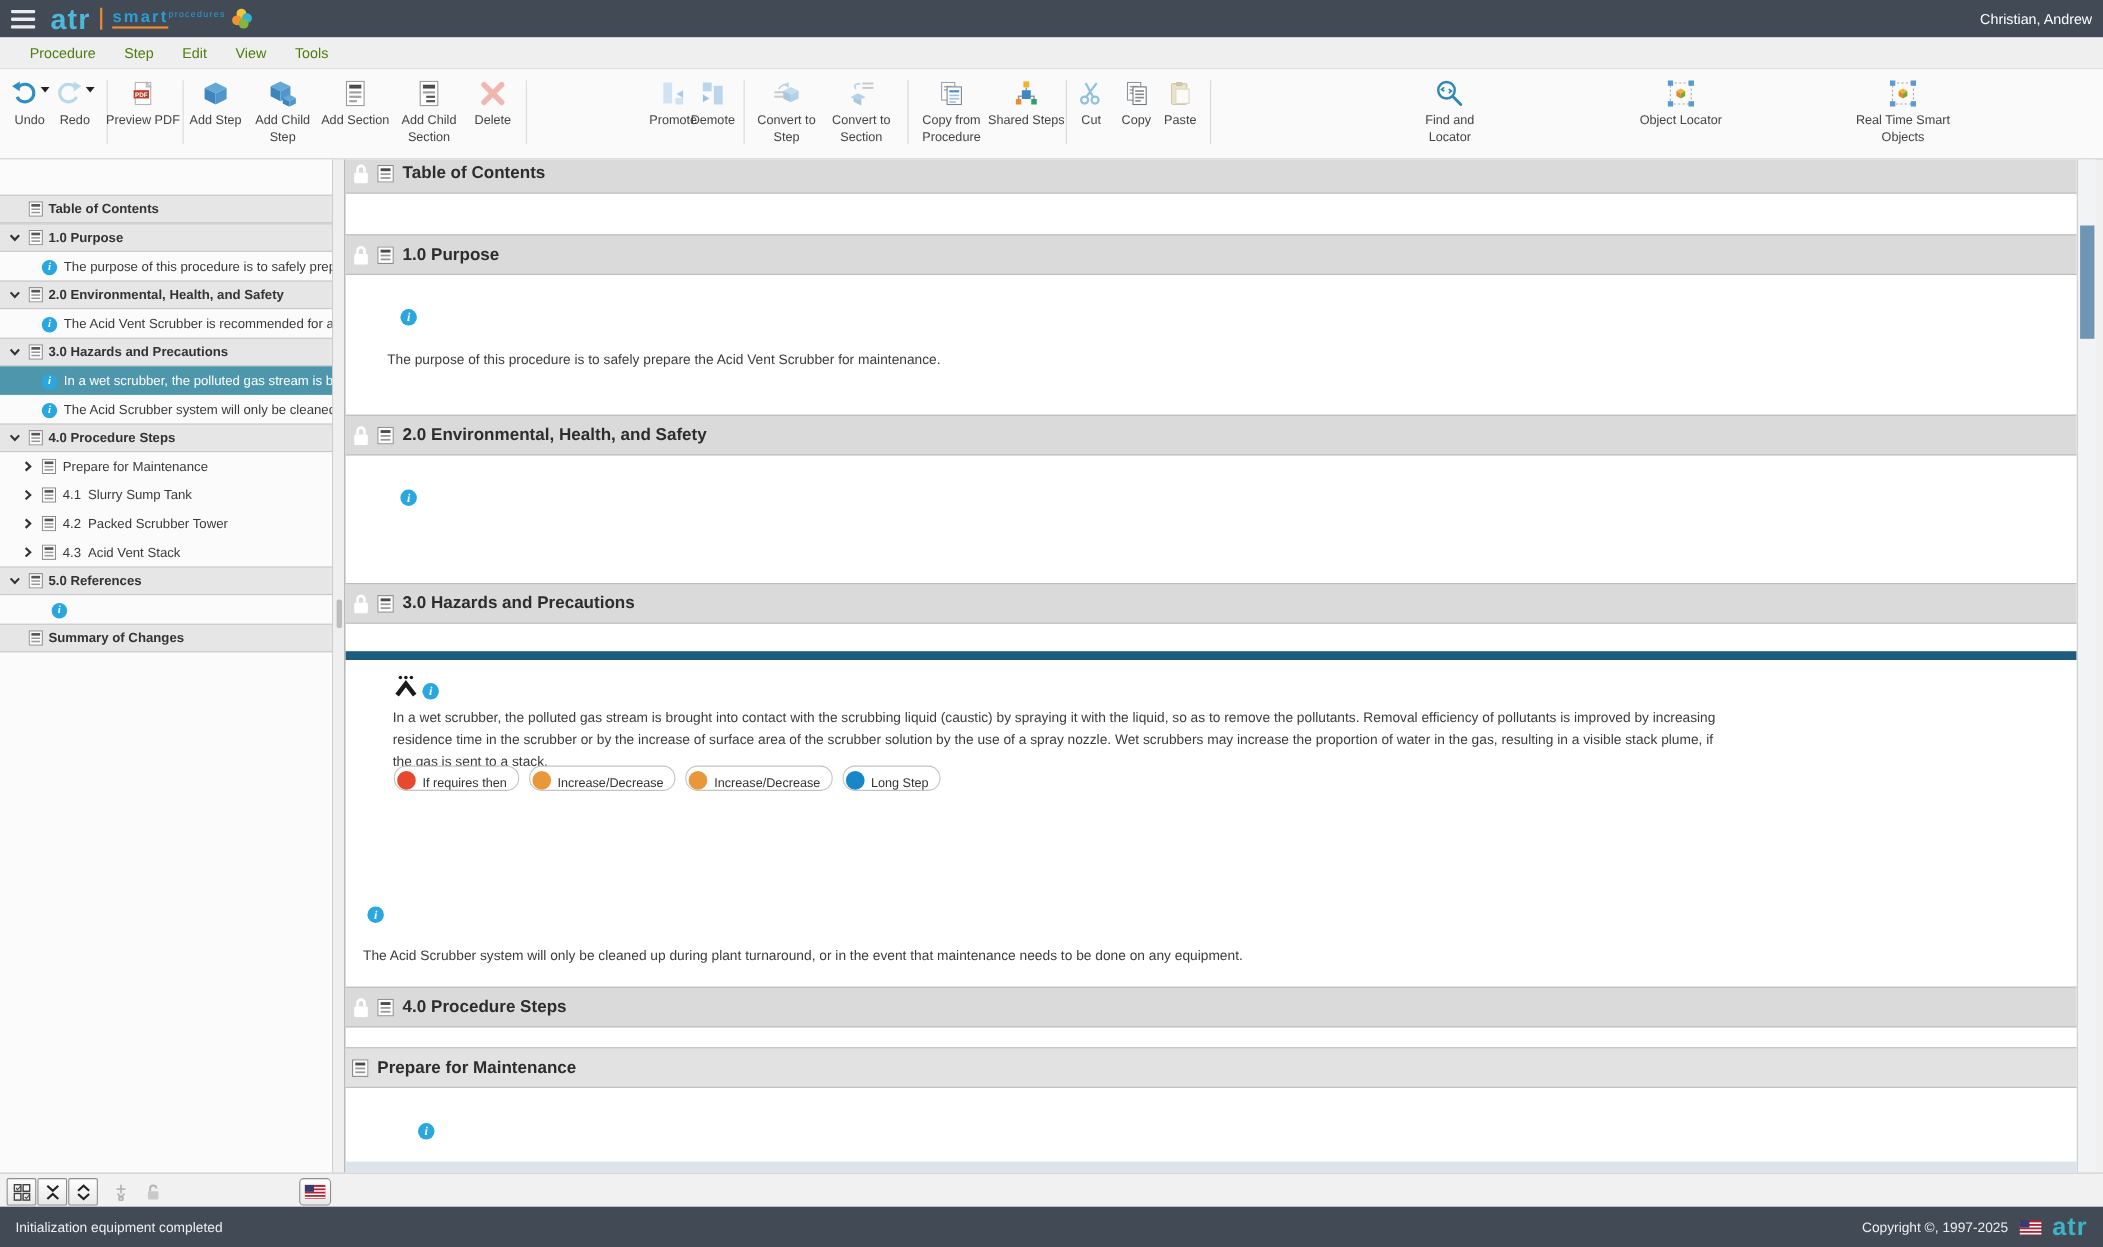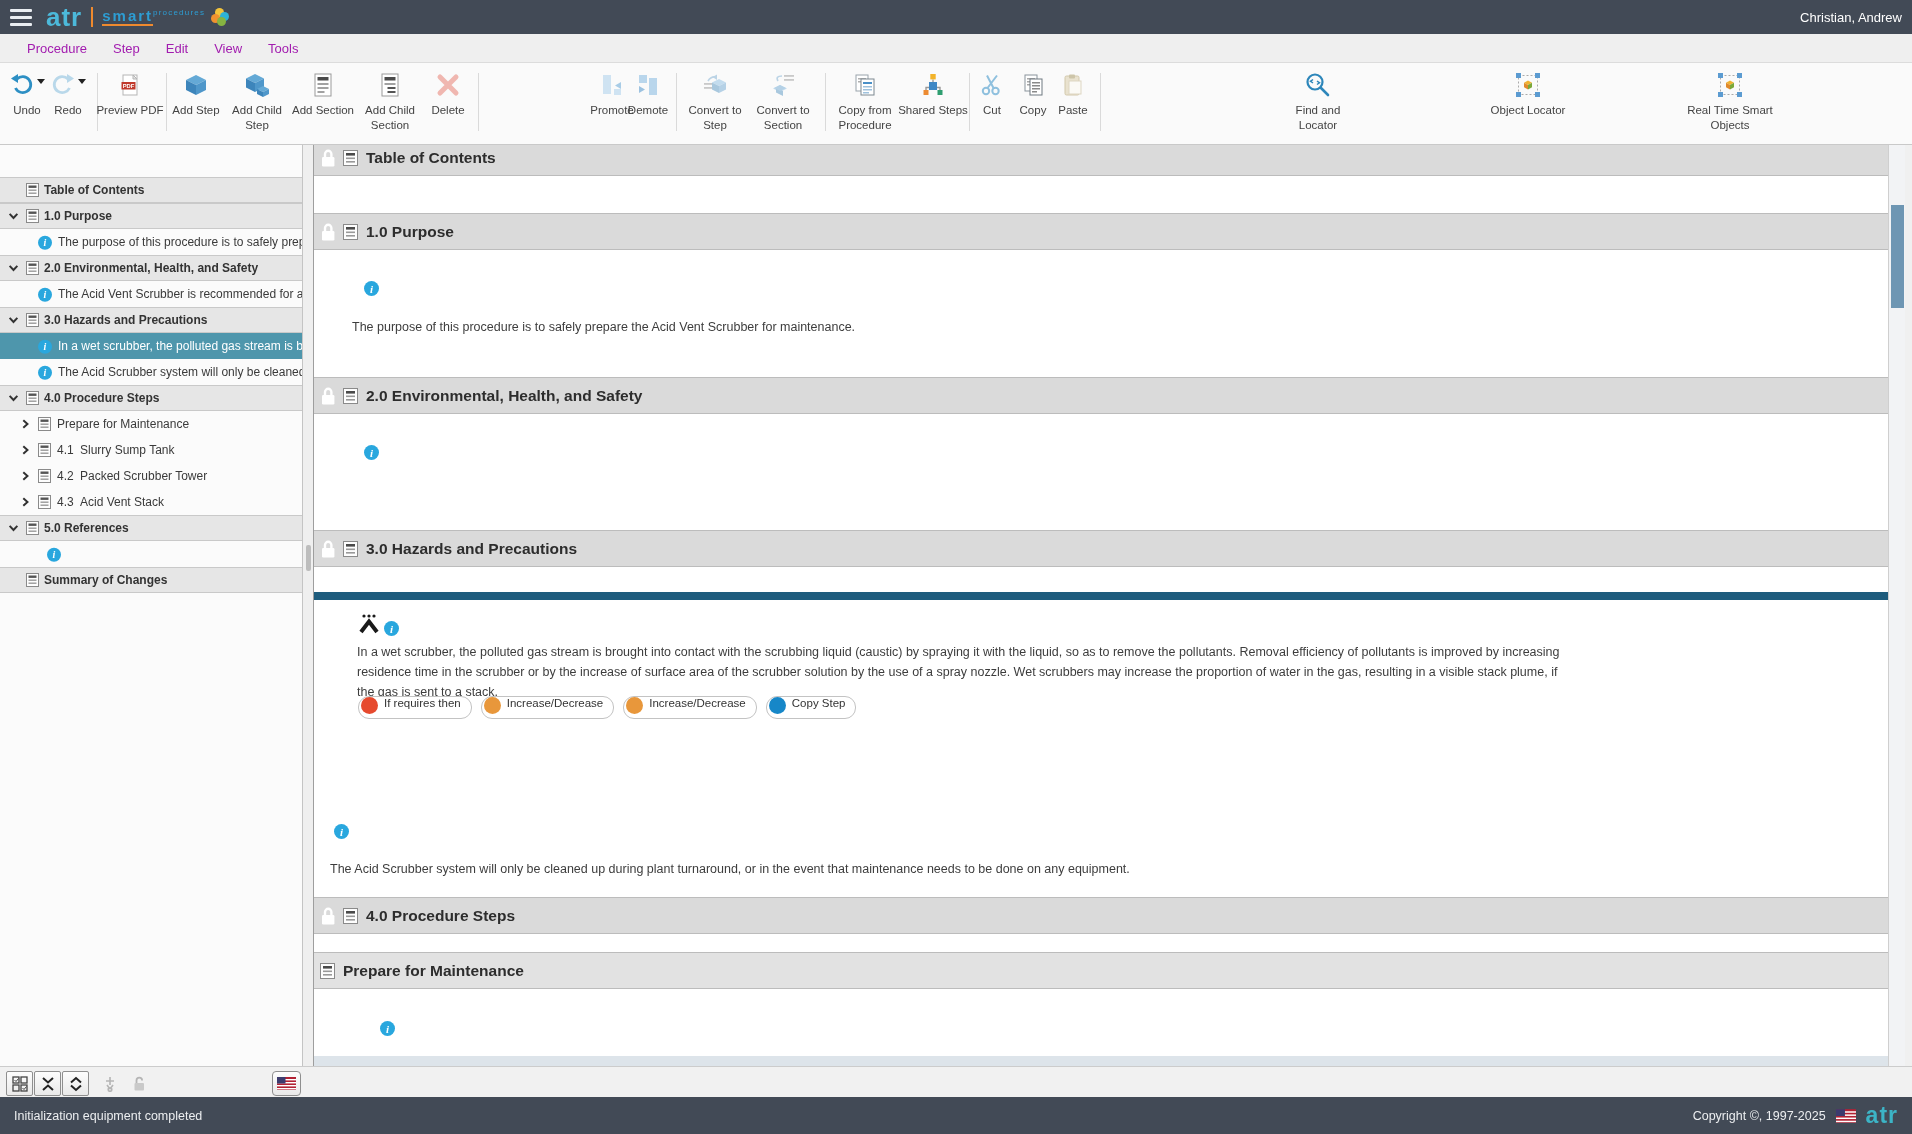--- a/index.html
+++ b/index.html
@@ -14,21 +14,21 @@
   .logo-pipe{width:2px;height:20px;background:#ef8a2e;margin:0 9px}
   .logo-smart{display:flex;flex-direction:row;line-height:1}
   .logo-smart .s1{font-size:15px;font-weight:bold;color:#2d9dd3;letter-spacing:2px;border-bottom:2px solid #ef8a2e;padding-bottom:1px}
   .logo-smart .s2{font-size:8px;color:#2d9dd3;letter-spacing:1.2px;margin-top:1px}
   .pinwheel{position:relative;width:18px;height:18px;margin-left:6px}
   .pinwheel i{position:absolute;width:9px;height:9px;border-radius:50%}
   .user{margin-left:auto;margin-right:10px;font-size:13px;color:#fff}
   
   .menubar{position:absolute;top:34px;left:0;right:0;height:29px;background:#efefef;
            border-bottom:1px solid #dcdcdc;display:flex;align-items:center;padding-left:14px;box-sizing:border-box}
-  .menu-item{padding:0 13px;font-size:13px;color:#a21caf;cursor:default}
+  .menu-item{padding:0 13px;font-size:13px;color:#4d7c0f;cursor:default}
   
   .toolbar{position:absolute;top:63px;left:0;right:0;height:82px;background:#fafafa;
            border-bottom:1px solid #c9c9c9;box-sizing:border-box}
   .tb-btn{position:absolute;top:7px;display:flex;flex-direction:column;align-items:center;cursor:pointer}
   .tb-ic{height:30px;display:flex;align-items:center;justify-content:center}
   .tb-lb{font-size:11.5px;color:#444;text-align:center;line-height:1.3;margin-top:3px}
   .tb-sep{position:absolute;top:10px;height:58px;width:1px;background:#dadada}
   .caret{width:0;height:0;border-left:4px solid transparent;border-right:4px solid transparent;
          border-top:5px solid #222;margin-left:3px;margin-top:-8px}
   
@@ -66,21 +66,21 @@
        border-bottom:1px solid #bcbcbc;display:flex;align-items:center;box-sizing:border-box;cursor:pointer}
   .m-h.light{background:#e2e2e2}
   .m-h .lk{margin-left:6px;display:flex}
   .m-h .dc{margin-left:7px;display:flex}
   .m-h .tt{margin-left:8px;font-size:15.5px;font-weight:bold;color:#2d2d2d}
   .selbar{position:absolute;left:0;right:0;height:8px;background:#1e5c7d}
   .para{position:absolute;font-size:12.5px;color:#3d3d3d;line-height:20px}
   .abs{position:absolute}
   .chips{position:absolute;display:flex;gap:9px}
   .chip{height:21px;border:1px solid #c3c3c3;border-radius:11px;background:#fff;display:flex;
-        align-items:flex-start;padding:0 10px 0 2px;font-size:11.5px;color:#333;cursor:pointer}
+        align-items:flex-end;padding:0 10px 0 2px;font-size:11.5px;color:#333;cursor:pointer}
   .chip-dot{width:17px;height:17px;border-radius:50%;margin-right:6px}
   .bluestrip{position:absolute;left:0;right:0;top:911px;height:10px;background:#dde4ea}
   
   .bottombar{position:absolute;top:1066px;left:0;right:0;height:31px;background:#f1f1f1;
              border-top:1px solid #cccccc;box-sizing:border-box}
   .bb-btn{position:absolute;top:4px;width:25px;height:23px;border:1px solid #8f8f8f;border-radius:2px;
           background:linear-gradient(#fdfdfd,#e9e9e9);display:flex;align-items:center;justify-content:center;cursor:pointer}
   .bb-btn.flat{border-color:transparent;background:transparent}
   
   .statusbar{position:absolute;top:1097px;left:0;right:0;height:37px;background:#424a56;color:#eceef0;
@@ -703,21 +703,21 @@
     <div class="chip">
       <span class="chip-dot" style="background-color: rgb(232, 151, 59);"></span>
       <span>Increase/Decrease</span>
     </div>
     <div class="chip">
       <span class="chip-dot" style="background-color: rgb(232, 151, 59);"></span>
       <span>Increase/Decrease</span>
     </div>
     <div class="chip">
       <span class="chip-dot" style="background-color: rgb(23, 135, 200);"></span>
-      <span>Copy Step</span>
+      <span>Long Step</span>
     </div>
   </div>
 
   <span class="ii abs" style="top:679px;left:20px">i</span>
   <div class="para" style="top:714px;left:16px;width:1300px">The Acid Scrubber system will only be cleaned up during plant turnaround, or in the event that maintenance needs to be done on any equipment.</div>
 
   <div class="m-h" style="top:752px">
     <span class="lk">
         <svg width="16" height="20" viewBox="0 0 16 20">
           <path d="M5 9 V6 a3.2 3.2 0 0 1 6.4 0 V9" fill="none" stroke="#fff" stroke-width="2.4"></path>

